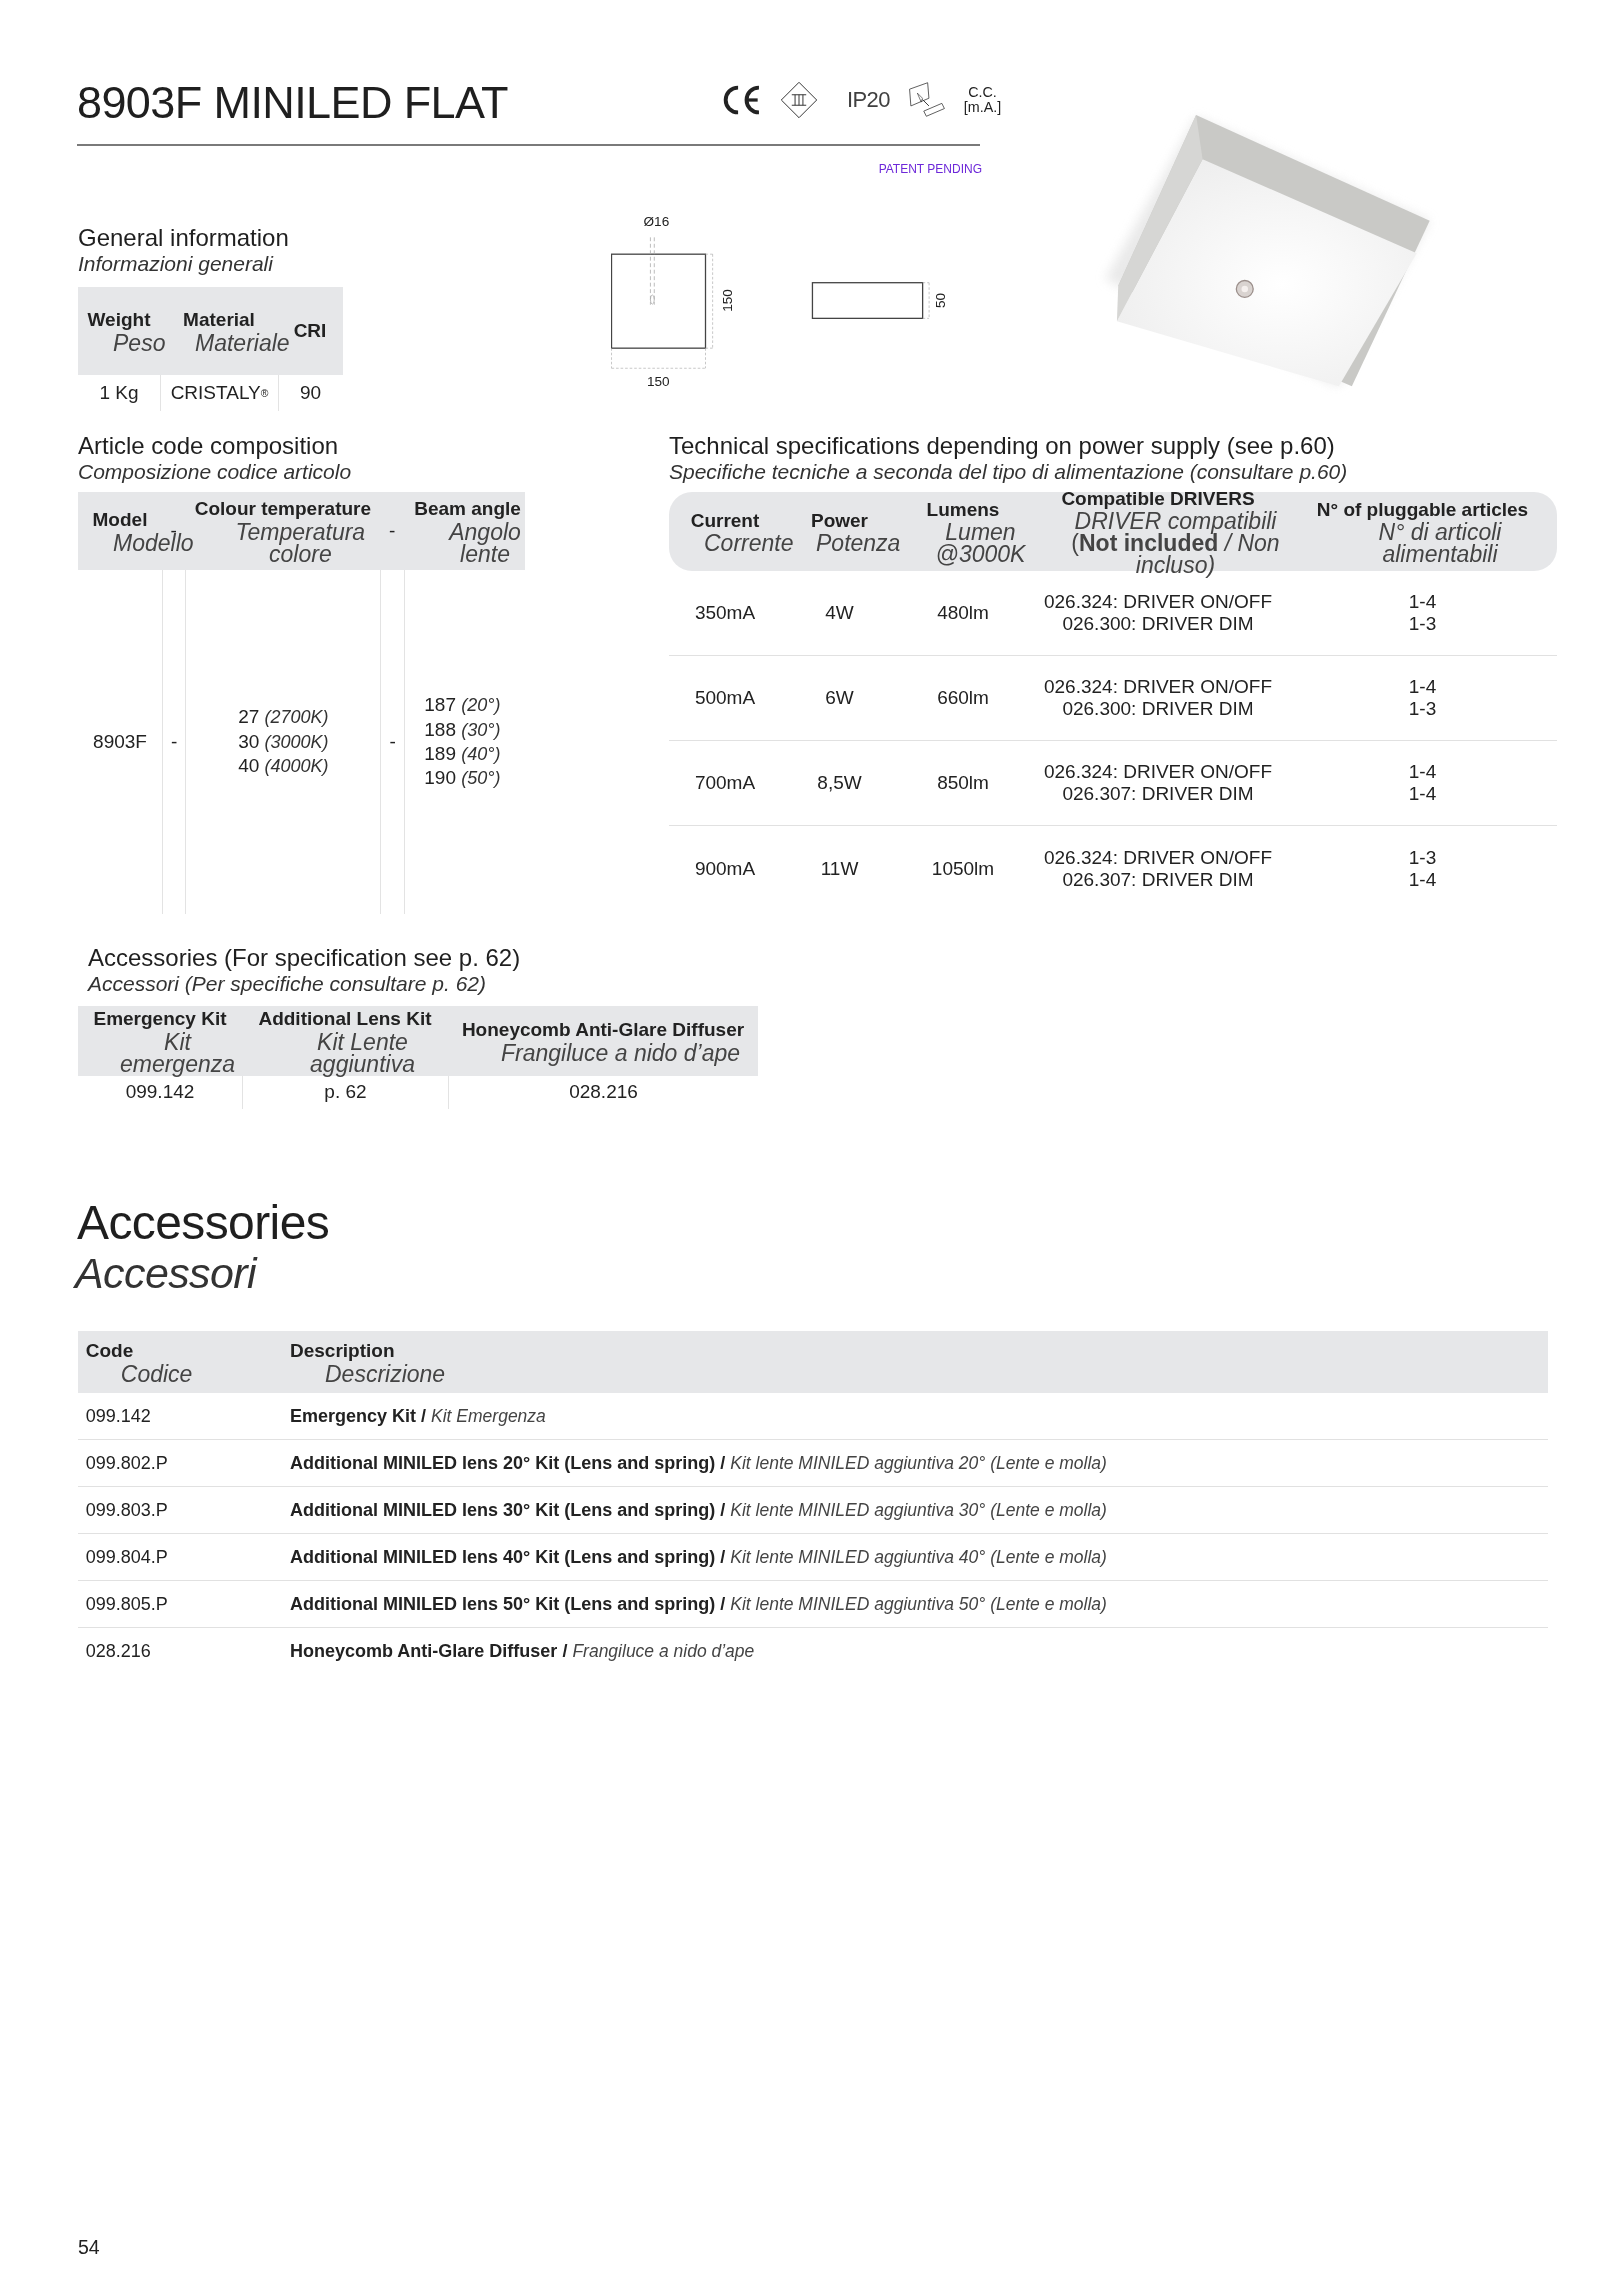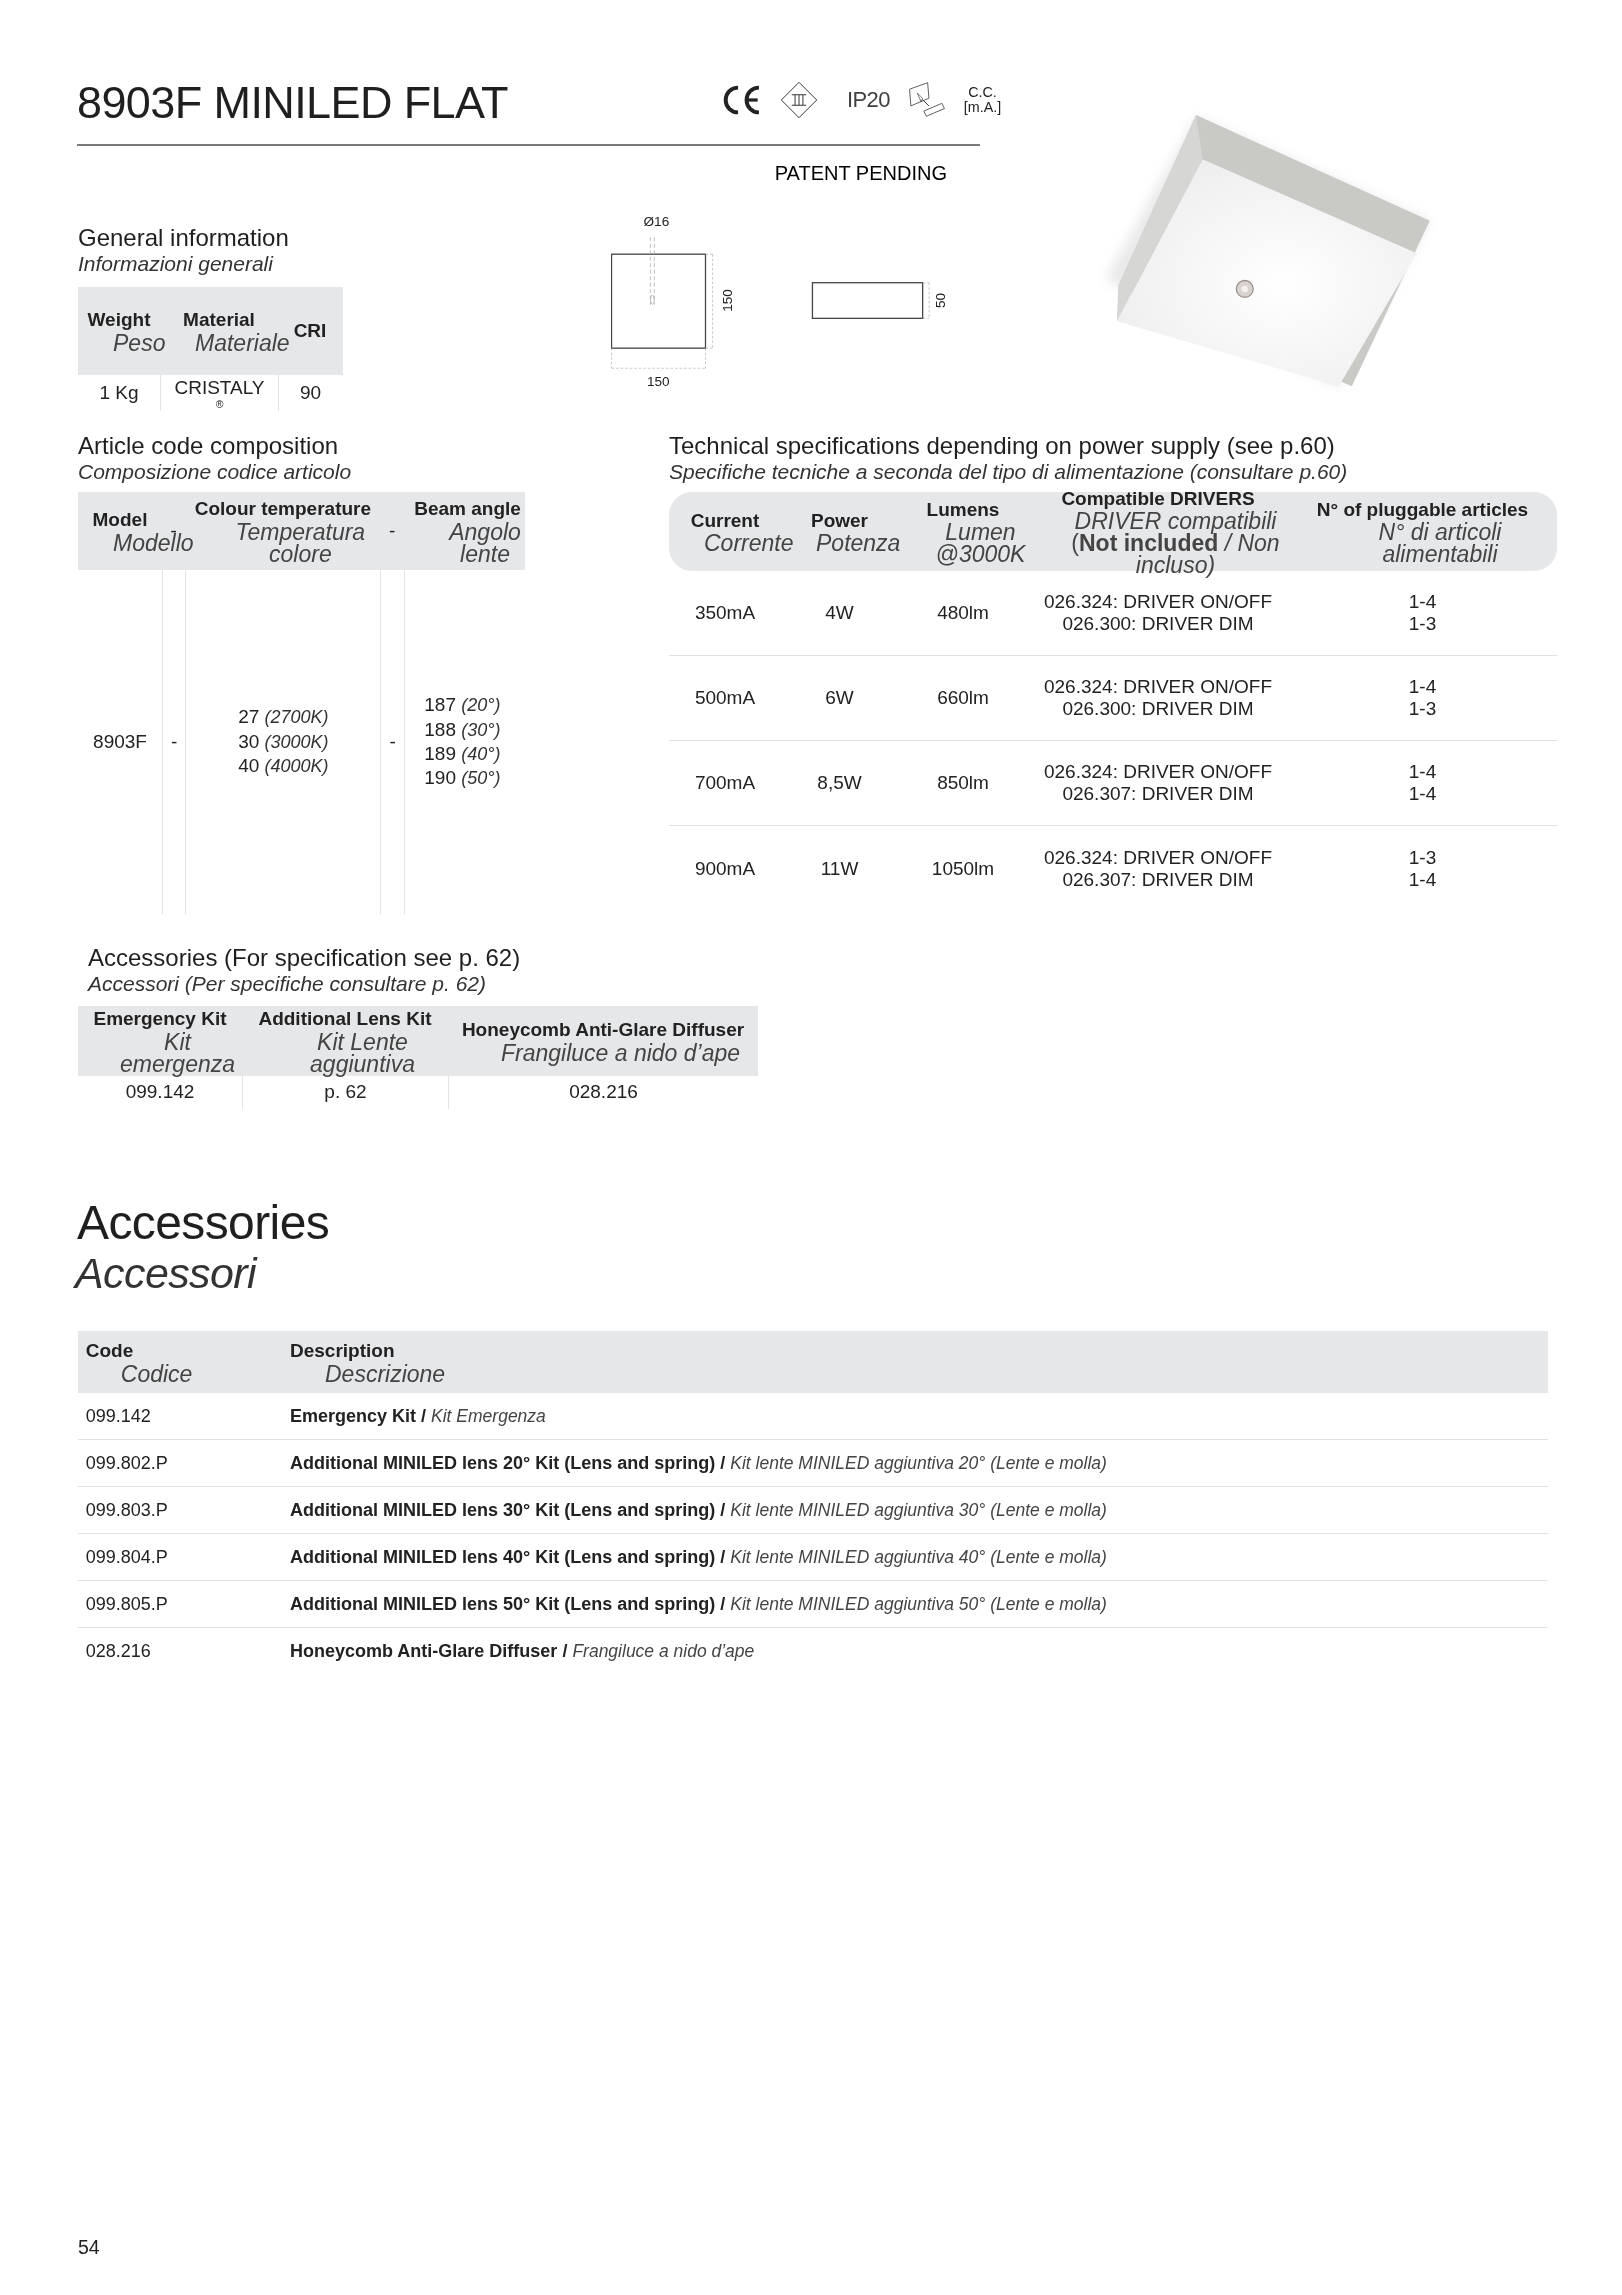--- a/index.html
+++ b/index.html
@@ -6,37 +6,37 @@
   html, body { width: 1623px; height: 2295px; background: #ffffff; }
   body { position: relative; font-family: "Liberation Sans", sans-serif; color: #222222; overflow: hidden; }
   .abs { position: absolute; }
   .it { font-style: italic; }
   .b { font-weight: bold; }
   .gray-bg { background: #e6e7e9; }
 
   
   .page-title { left: 77px; top: 77px; font-size: 45px; font-weight: normal; letter-spacing: -0.6px; color: #1f1f1f; }
   .title-rule { left: 77px; top: 144px; width: 903px; height: 1.9px; background: #7a7a7a; }
-  .patent { right: 676px; top: 162px; font-size: 20px; color: #000000; }
+  .patent { right: 641px; top: 162px; font-size: 12px; color: #6d28d9; }
   .cert-row { left: 721px; top: 77px; height: 45px; display: flex; align-items: center; gap: 17px; }
   .cert-ip { font-size: 22px; color: #404040; letter-spacing: -0.6px; margin-left: 12px; }
   .cert-cc { font-size: 14.3px; line-height: 14.3px; text-align: center; color: #222; }
 
   
   .sec-h { font-size: 24px; color: #1f1f1f; }
   .sec-s { font-size: 21px; font-style: italic; color: #333; font-weight: normal; }
 
   
   .gi { left: 78px; top: 287px; width: 265px; }
   .gi .head { display: flex; height: 88px; align-items: center; }
   .gi .row { display: flex; height: 36px; align-items: center; }
   .gi .c1 { width: 82px; text-align: center; }
   .gi .c2 { width: 118px; text-align: center; }
   .gi .c3 { width: 64px; text-align: center; }
-  .gi .row .c2, .gi .row .c3 { border-left: 1.3px solid #e3e3e3; height: 100%; display: flex; align-items: center; justify-content: center; flex-direction: column; }
+  .gi .row .c2, .gi .row .c3 { border-left: 1.3px solid #e3e3e3; height: 100%; display: flex; align-items: center; justify-content: center; }
   .gi .row .c1 { height: 100%; display: flex; align-items: center; justify-content: center; }
   .th-b { font-size: 19px; font-weight: bold; color: #222; line-height: 23.4px; }
   .th-i { font-size: 23px; font-style: italic; color: #444; line-height: 22px; margin-left: 35px; }
   .td { font-size: 19px; color: #222; }
   sup { font-size: 10.4px; }
 
   
   .drawing { left: 611px; top: 214px; }
 
   

